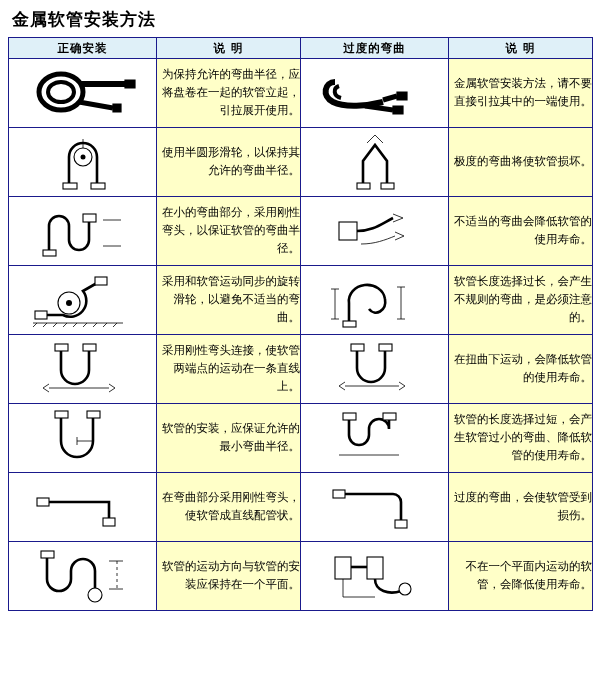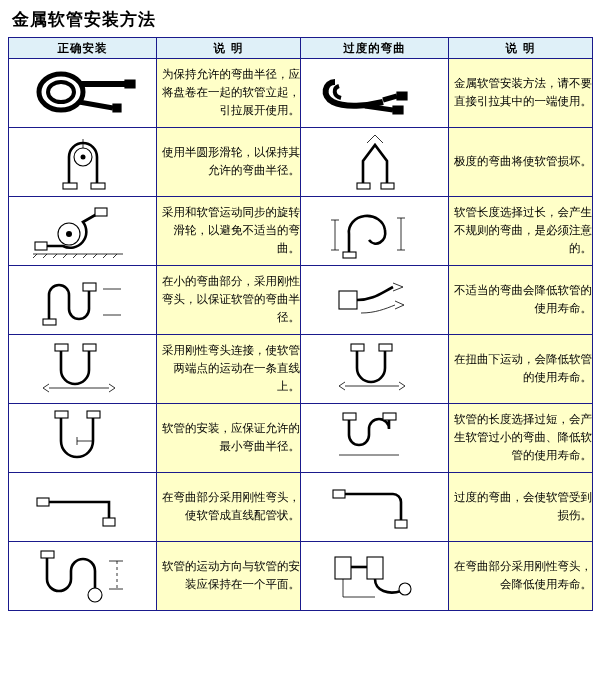--- a/index.html
+++ b/index.html
@@ -145,20 +145,46 @@
             </g>
           </svg>
         </td>
         <td class="desc">极度的弯曲将使软管损坏。</td>
       </tr>
 
       <tr>
         <td class="pic">
           <svg width="140" height="62" viewBox="0 0 140 62">
             <g>
+              <path class="inkthick" d="M36 54 L36 26 A10 10 0 0 1 56 26 L56 40 A10 10 0 0 0 76 40 L76 22"></path>
+              <rect x="30" y="50" width="13" height="6" class="nofill"></rect>
+              <rect x="70" y="14" width="13" height="8" class="nofill"></rect>
+              <path class="inkthin" d="M90 20 L108 20 M90 46 L108 46"></path>
+            </g>
+          </svg>
+        </td>
+        <td class="desc">在小的弯曲部分，采用刚性弯头，以保证软管的弯曲半径。</td>
+        <td class="pic">
+          <svg width="140" height="62" viewBox="0 0 140 62">
+            <g>
+              <rect x="34" y="22" width="18" height="18" class="nofill"></rect>
+              <path class="inkthick" d="M52 31 C68 31 76 24 88 18"></path>
+              <path class="inkthin" d="M88 14 L98 18 L88 22"></path>
+              <path class="inkthin" d="M56 44 C70 44 80 40 90 36"></path>
+              <path class="inkthin" d="M90 32 L99 36 L90 40"></path>
+            </g>
+          </svg>
+        </td>
+        <td class="desc">不适当的弯曲会降低软管的使用寿命。</td>
+      </tr>
+
+      <tr>
+        <td class="pic">
+          <svg width="140" height="62" viewBox="0 0 140 62">
+            <g>
               <path class="inkthick" d="M30 46 L50 46 A16 16 0 0 0 70 22 L84 14"></path>
               <circle cx="56" cy="34" r="11" class="nofill"></circle>
               <circle cx="56" cy="34" r="3" class="fillblk"></circle>
               <rect x="22" y="42" width="12" height="8" class="nofill"></rect>
               <rect x="82" y="8" width="12" height="8" class="nofill"></rect>
               <path class="inkthin" d="M20 54 L110 54"></path>
               <path class="inkthin" d="M24 54 L20 58 M34 54 L30 58 M44 54 L40 58 M54 54 L50 58 M64 54 L60 58 M74 54 L70 58 M84 54 L80 58 M94 54 L90 58 M104 54 L100 58"></path>
             </g>
           </svg>
         </td>
@@ -169,46 +195,20 @@
               <path class="inkthick" d="M44 56 L44 34 A18 16 0 0 1 80 30 C82 42 70 48 64 40"></path>
               <rect x="38" y="52" width="13" height="6" class="nofill"></rect>
               <path class="inkthin" d="M30 20 L30 50 M26 50 L34 50 M26 20 L34 20"></path>
               <path class="inkthin" d="M96 18 L96 50 M92 50 L100 50 M92 18 L100 18"></path>
             </g>
           </svg>
         </td>
         <td class="desc">软管长度选择过长，会产生不规则的弯曲，是必须注意的。</td>
       </tr>
 
-      <tr>
-        <td class="pic">
-          <svg width="140" height="62" viewBox="0 0 140 62">
-            <g>
-              <path class="inkthick" d="M36 54 L36 26 A10 10 0 0 1 56 26 L56 40 A10 10 0 0 0 76 40 L76 22"></path>
-              <rect x="30" y="50" width="13" height="6" class="nofill"></rect>
-              <rect x="70" y="14" width="13" height="8" class="nofill"></rect>
-              <path class="inkthin" d="M90 20 L108 20 M90 46 L108 46"></path>
-            </g>
-          </svg>
-        </td>
-        <td class="desc">在小的弯曲部分，采用刚性弯头，以保证软管的弯曲半径。</td>
-        <td class="pic">
-          <svg width="140" height="62" viewBox="0 0 140 62">
-            <g>
-              <rect x="34" y="22" width="18" height="18" class="nofill"></rect>
-              <path class="inkthick" d="M52 31 C68 31 76 24 88 18"></path>
-              <path class="inkthin" d="M88 14 L98 18 L88 22"></path>
-              <path class="inkthin" d="M56 44 C70 44 80 40 90 36"></path>
-              <path class="inkthin" d="M90 32 L99 36 L90 40"></path>
-            </g>
-          </svg>
-        </td>
-        <td class="desc">不适当的弯曲会降低软管的使用寿命。</td>
-      </tr>
-
 
       <tr>
         <td class="pic">
           <svg width="140" height="62" viewBox="0 0 140 62">
             <g>
               <path class="inkthick" d="M48 10 L48 32 A14 14 0 0 0 76 32 L76 10"></path>
               <rect x="42" y="6" width="13" height="7" class="nofill"></rect>
               <rect x="70" y="6" width="13" height="7" class="nofill"></rect>
               <path class="inkthin" d="M36 50 L96 50"></path>
               <path class="inkthin" d="M36 46 L30 50 L36 54 M96 46 L102 50 L96 54"></path>
@@ -298,18 +298,18 @@
             <g>
               <rect x="30" y="12" width="16" height="22" class="nofill"></rect>
               <rect x="62" y="12" width="16" height="22" class="nofill"></rect>
               <path class="inkthick" d="M46 22 L62 22"></path>
               <path class="inkthick" d="M70 34 C70 46 84 50 96 46"></path>
               <circle cx="100" cy="44" r="6" class="nofill"></circle>
               <path class="inkthin" d="M38 34 L38 52 M38 52 L70 52"></path>
             </g>
           </svg>
         </td>
-        <td class="desc">在弯曲部分采用刚性弯头，会降低使用寿命。</td>
+        <td class="desc">不在一个平面内运动的软管，会降低使用寿命。</td>
       </tr>
 
     </tbody>
   </table>
 </div>
 
 </body></html>

